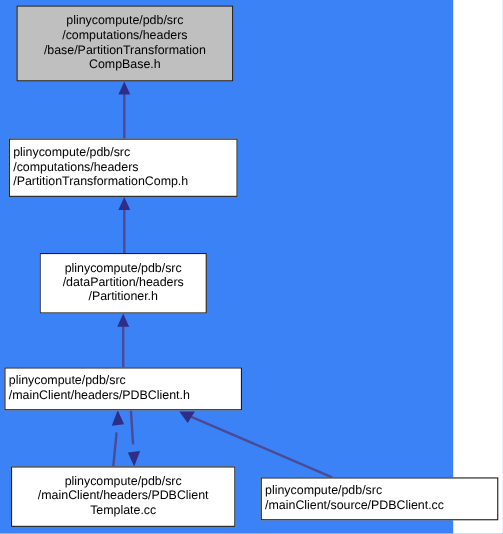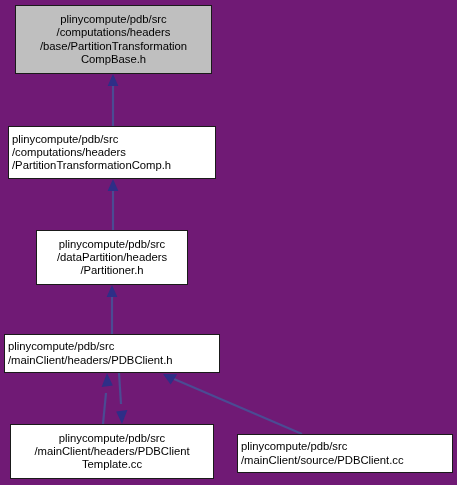--- a/index.html
+++ b/index.html
@@ -8,23 +8,23 @@
     background: #ffffff;
   }
   body {
     width: 457px;
     height: 485px;
     font-family: "Liberation Sans", "DejaVu Sans", sans-serif;
     overflow: hidden;
   }
   #graph {
     position: relative;
-    width: 457px;
+    width: 412px;
     height: 485px;
-    background: #701a75;
+    background: #3b82f6;
   }
   #edges {
     position: absolute;
     left: 0;
     top: 0;
     width: 457px;
     height: 485px;
     pointer-events: none;
   }
   .node {

